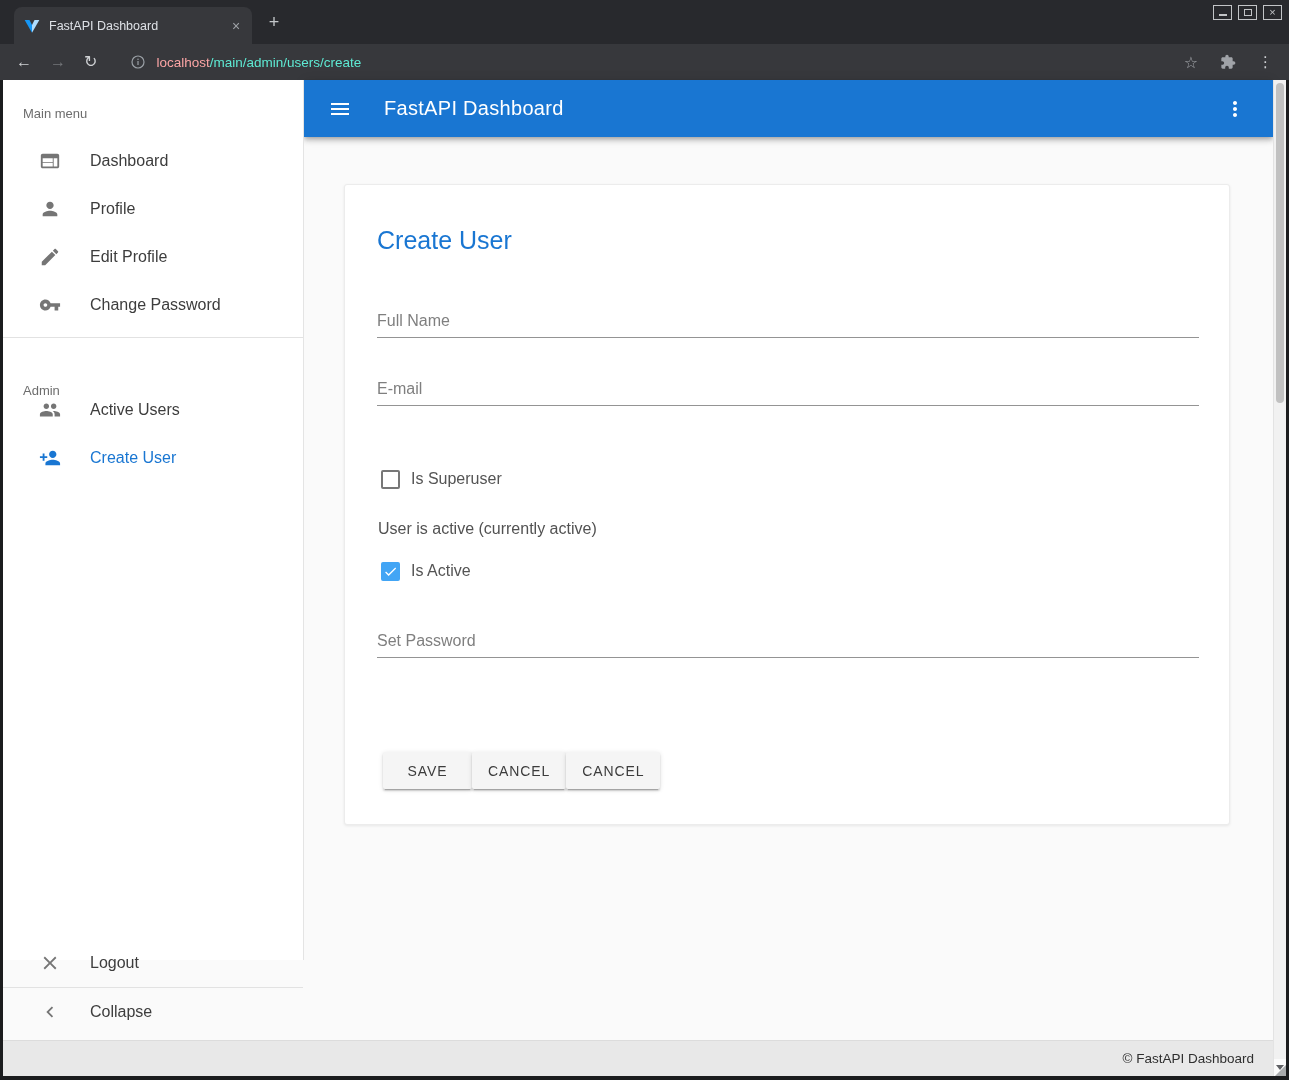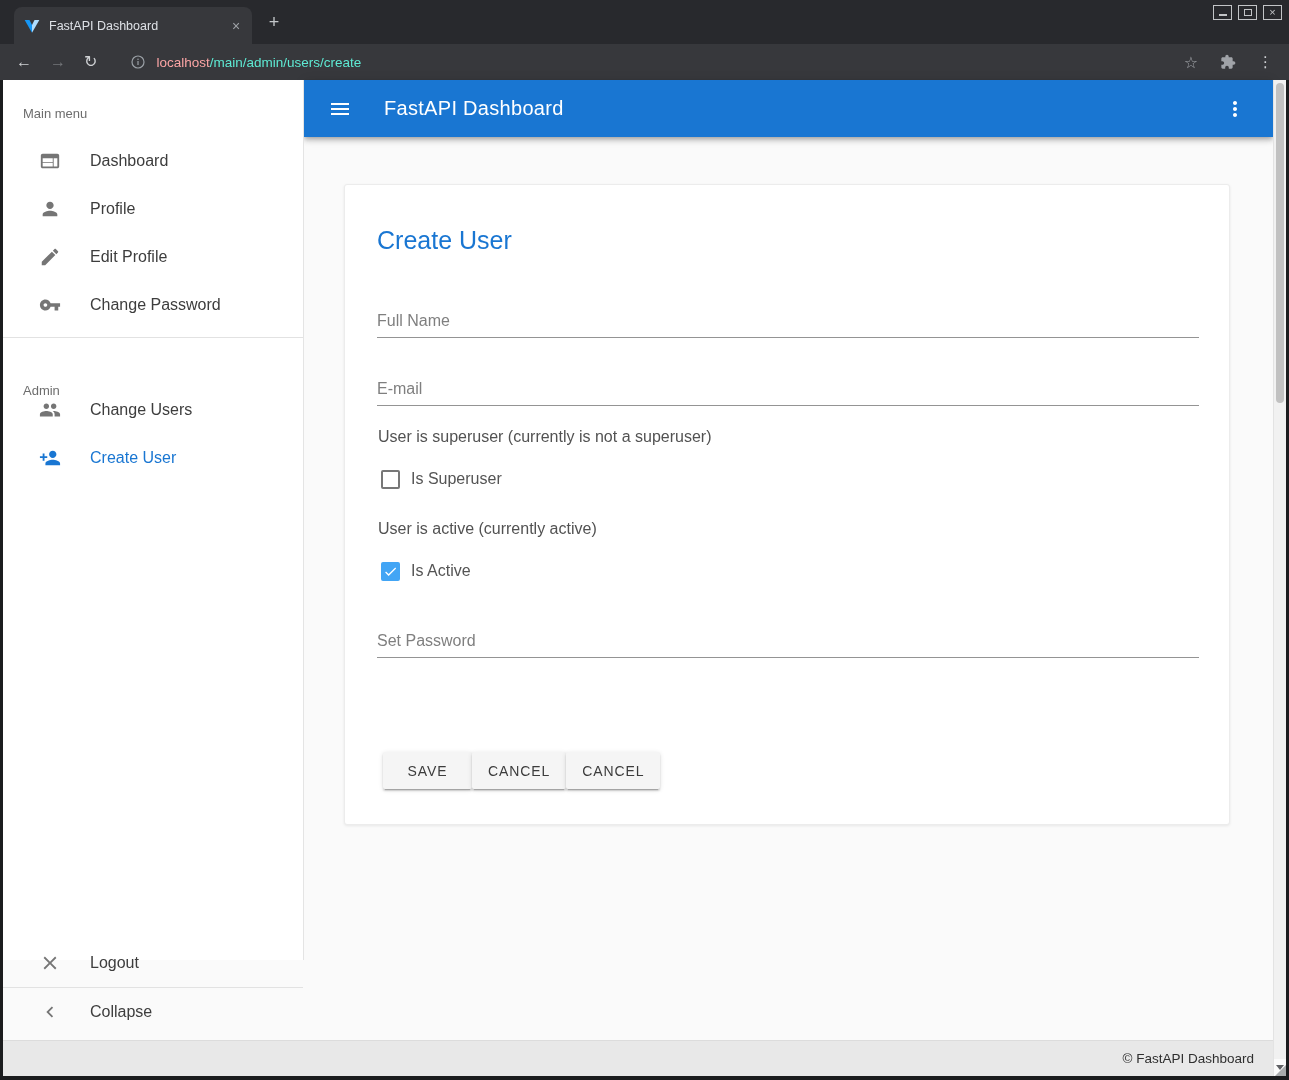--- a/index.html
+++ b/index.html
@@ -207,21 +207,21 @@
 
     <div class="divider div-1"></div>
     <div class="side-label label-admin">Admin</div>
 
     <div class="side-item si-4">
       <span class="ic">
         <svg viewBox="0 0 24 24">
             <path d="M16,11c1.66,0,2.99-1.34,2.99-3S17.66,5,16,5c-1.66,0-3,1.34-3,3S14.34,11,16,11z M8,11c1.66,0,2.99-1.34,2.99-3S9.66,5,8,5C6.34,5,5,6.34,5,8S6.34,11,8,11z M8,13c-2.33,0-7,1.17-7,3.5V19h14v-2.5C15,14.17,10.33,13,8,13z M16,13c-0.29,0-0.62,0.02-0.97,0.05c1.16,0.84,1.97,1.97,1.97,3.45V19h6v-2.5C23,14.17,18.33,13,16,13z"></path>
           </svg>
       </span>
-      <span class="lbl">Change Users</span>
+      <span class="lbl">Active Users</span>
     </div>
 
     <div class="side-item si-5 active">
       <span class="ic">
         <svg viewBox="0 0 24 24">
             <path d="M15,12c2.21,0,4-1.79,4-4s-1.79-4-4-4s-4,1.79-4,4S12.79,12,15,12z M6,10V7H4v3H1v2h3v3h2v-3h3v-2H6z M15,14c-2.67,0-8,1.34-8,4v2h16v-2C23,15.34,17.67,14,15,14z"></path>
           </svg>
       </span>
       <span class="lbl">Create User</span>
     </div>
@@ -261,21 +261,20 @@
           </svg>
       </span>
     </div>
 
     <div class="card">
       <h1 class="card-title">Create User</h1>
 
       <input class="field f-fullname" type="text" placeholder="Full Name" style="">
       <input class="field f-email" type="text" placeholder="E-mail" style="">
 
-      <div class="hint hint-superuser">User is superuser (currently is not a superuser)</div>
       <div class="cb-row row-superuser">
         <span class="cb">
           
         </span>
         <span class="cb-label">Is Superuser</span>
       </div>
 
       <div class="hint hint-active">User is active (currently active)</div>
       <div class="cb-row row-active">
         <span class="cb checked">

